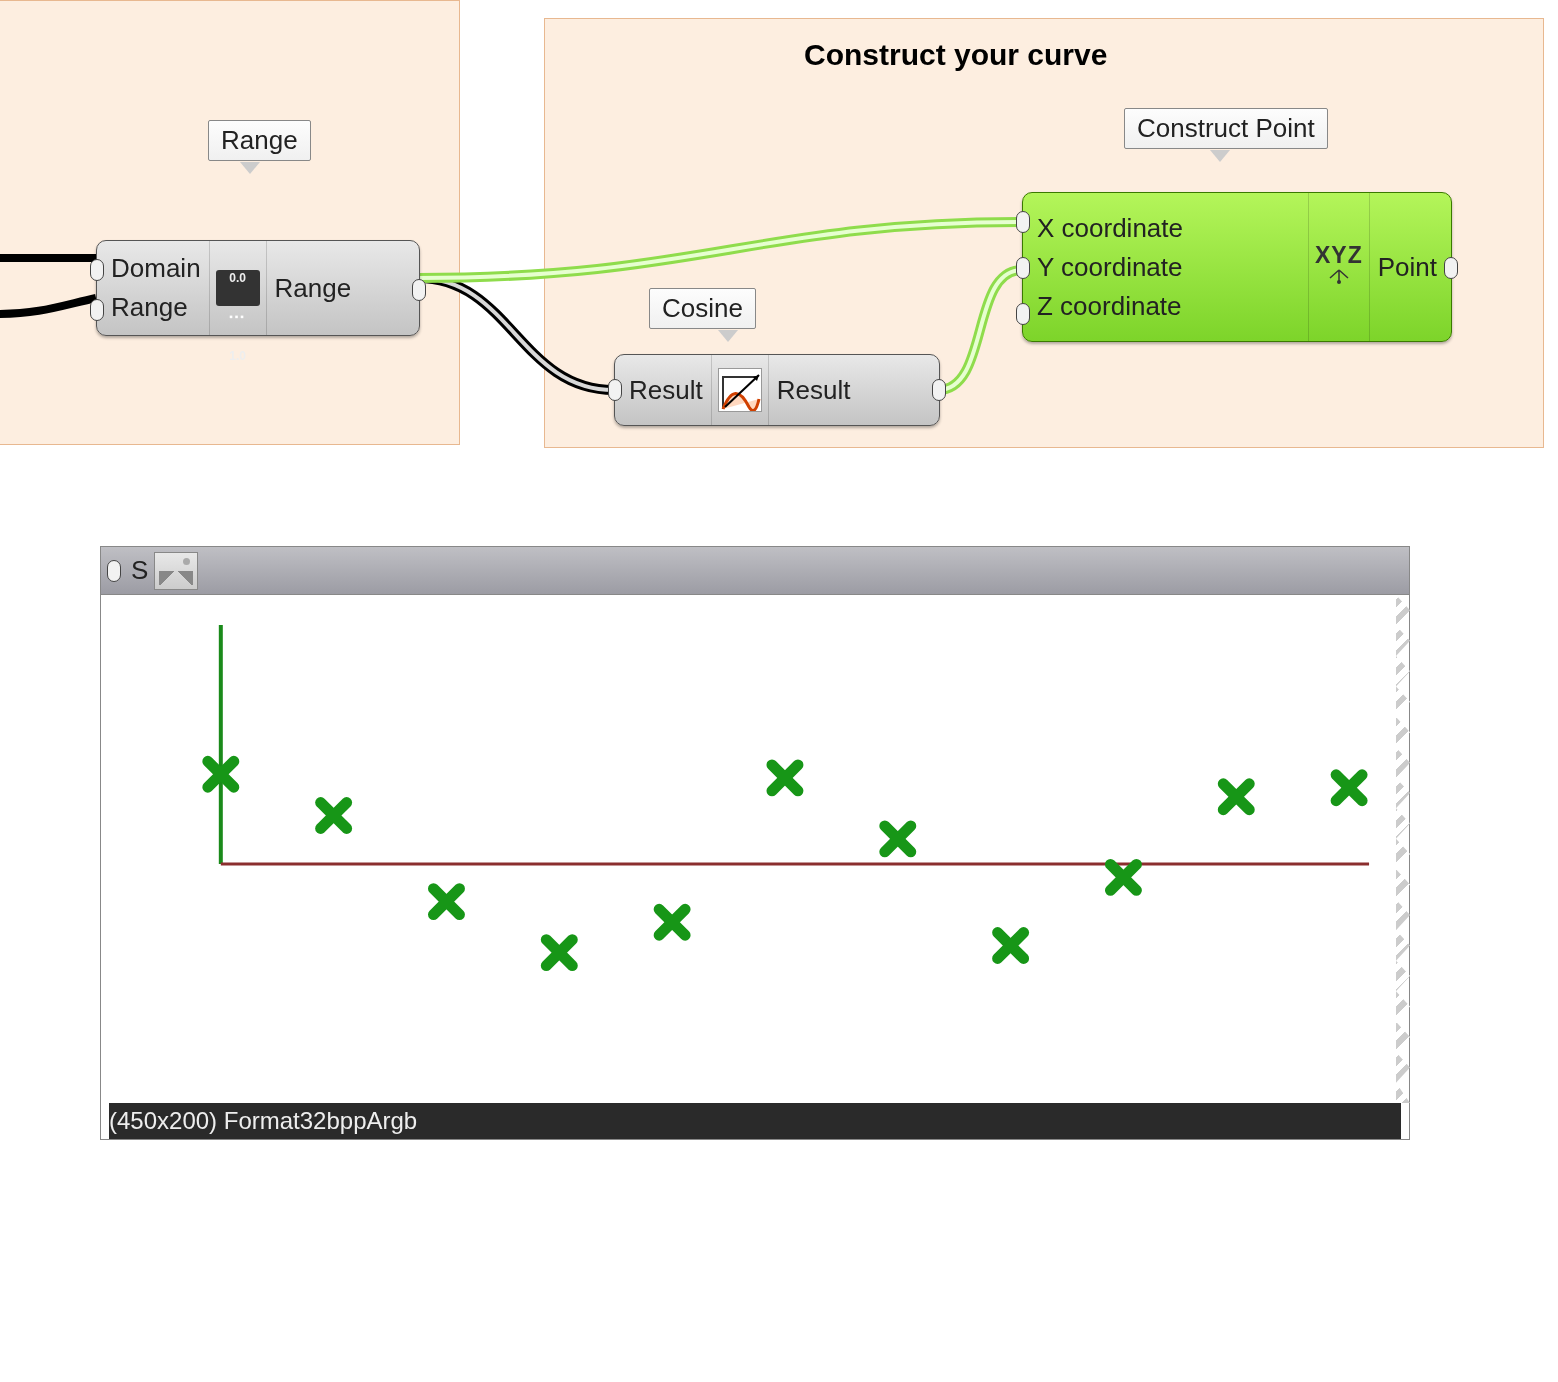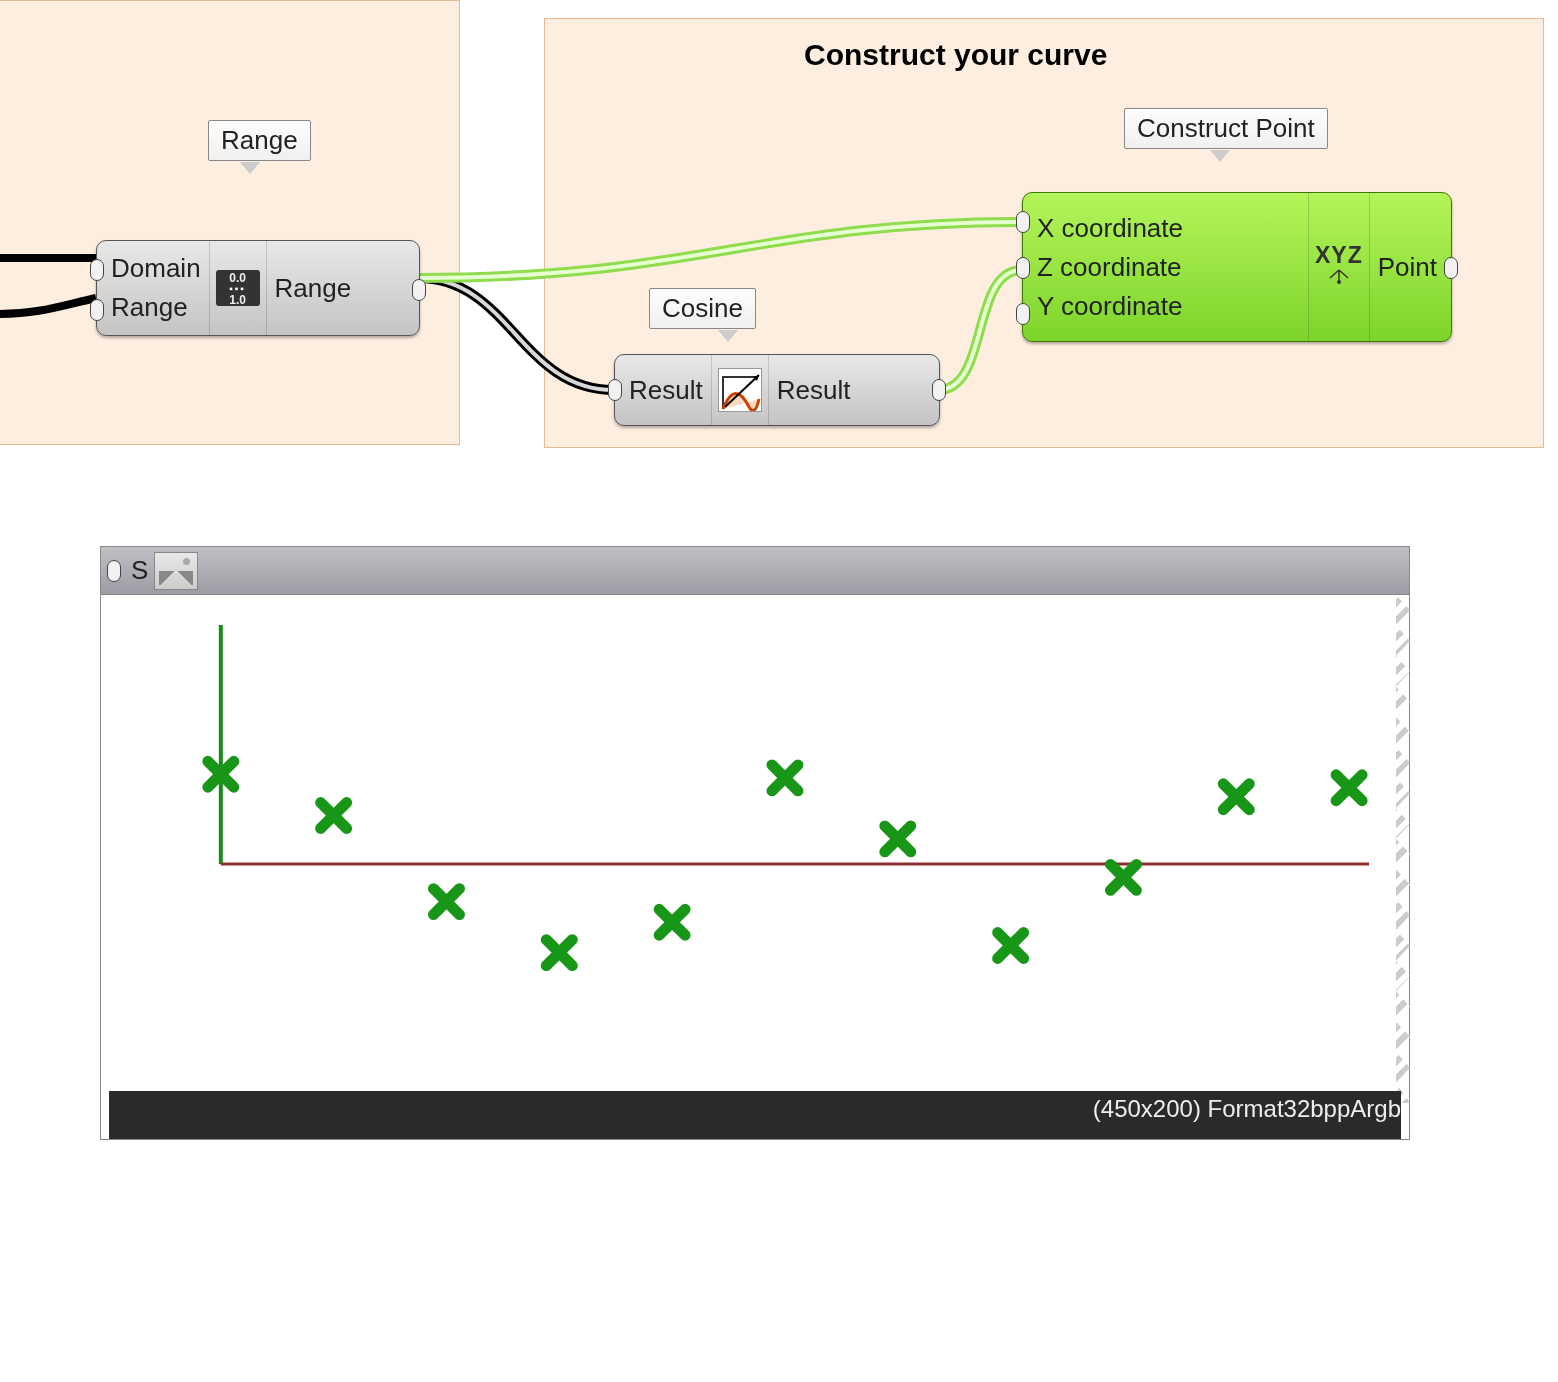--- a/index.html
+++ b/index.html
@@ -82,20 +82,21 @@
   .range-icon {
     width: 44px; height: 36px;
     background: #333;
     border-radius: 3px;
     position: relative;
     display: flex;
     flex-direction: column;
     align-items: center;
     justify-content: space-between;
     padding: 2px 0;
+    gap: 28px;
   }
   .range-icon .num { color: #eee; font-size: 12px; font-weight: bold; line-height: 1; }
   .range-icon .ticks { color:#fff; font-size:10px; line-height:1; letter-spacing:2px; }
   .cosine-icon {
     width: 44px; height: 44px;
     background: #fff;
     border: 1px solid #999;
     position: relative;
     overflow: hidden;
   }
@@ -156,25 +157,25 @@
     bottom: 36px;
     width: 14px;
     background: repeating-linear-gradient(
       -45deg, #ccc 0 6px, #fff 6px 12px
     );
     clip-path: polygon(0 0, 100% 3%, 0 6%, 100% 9%, 0 12%, 100% 15%, 0 18%, 100% 21%, 0 24%, 100% 27%, 0 30%, 100% 33%, 0 36%, 100% 39%, 0 42%, 100% 45%, 0 48%, 100% 51%, 0 54%, 100% 57%, 0 60%, 100% 63%, 0 66%, 100% 69%, 0 72%, 100% 75%, 0 78%, 100% 81%, 0 84%, 100% 87%, 0 90%, 100% 93%, 0 96%, 100% 100%, 0 100%);
   }
   .preview-footer {
     position: absolute;
     left: 8px; right: 8px; bottom: 0;
-    height: 48px;
+    height: 36px;
     background: #2a2a2a;
     color: #eee;
     font-size: 24px;
-    text-align: right;
+    text-align: left;
     line-height: 36px;
   }
   .preview-canvas {
     position: absolute;
     top: 48px; left: 0; right: 0; bottom: 36px;
     background: #fff;
   }
   .wires {
     position: absolute;
     top: 0; left: 0;
@@ -256,22 +257,22 @@
   </div>
   <div class="grip right" style="top:24px;"></div>
 </div>
 
 <div class="node green" style="left:1022px; top:192px; width:430px; height:150px;">
   <div class="grip left" style="top:18px;"></div>
   <div class="grip left" style="top:64px;"></div>
   <div class="grip left" style="top:110px;"></div>
   <div class="node-col inputs" style="flex:1;">
     <div class="node-port-label">X coordinate</div>
+    <div class="node-port-label">Y coordinate</div>
     <div class="node-port-label">Z coordinate</div>
-    <div class="node-port-label">Y coordinate</div>
   </div>
   <div class="node-col icon">
     <div class="xyz-icon">
       <div style="font-weight:600; letter-spacing:1px;">XYZ</div>
       <svg width="30" height="18">
           <path d="M15 2 L15 14 M15 2 L6 10 M15 2 L24 10" stroke="#333" stroke-width="1.5" fill="none"></path>
           <circle cx="15" cy="14" r="2" fill="#333"></circle>
         </svg>
     </div>
   </div>

